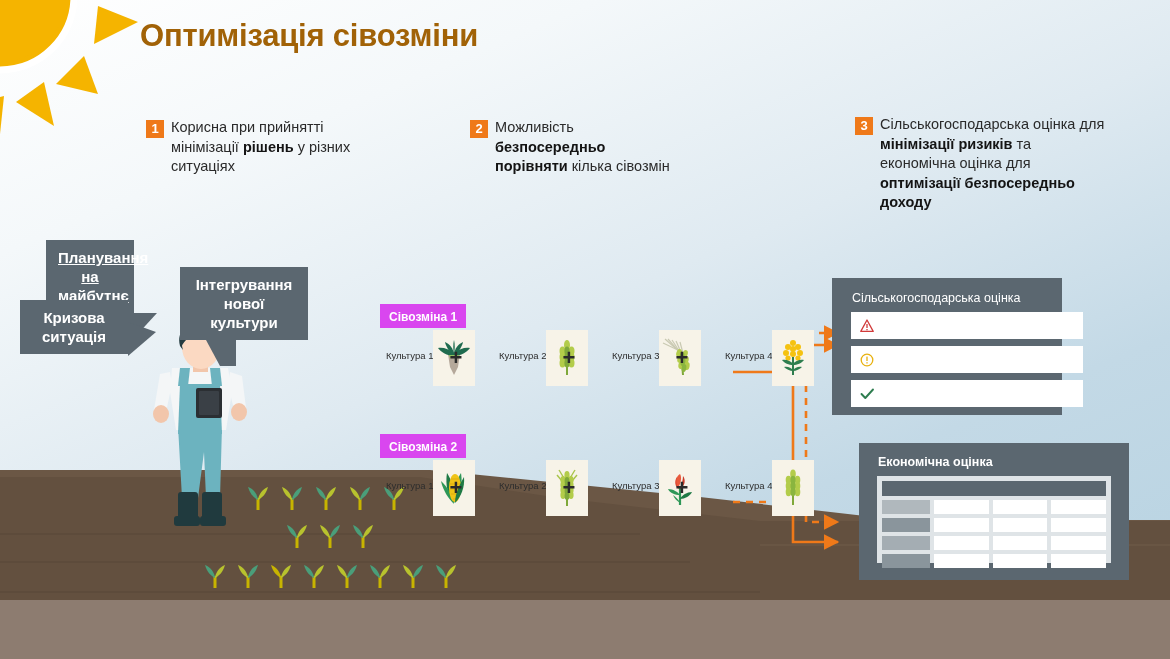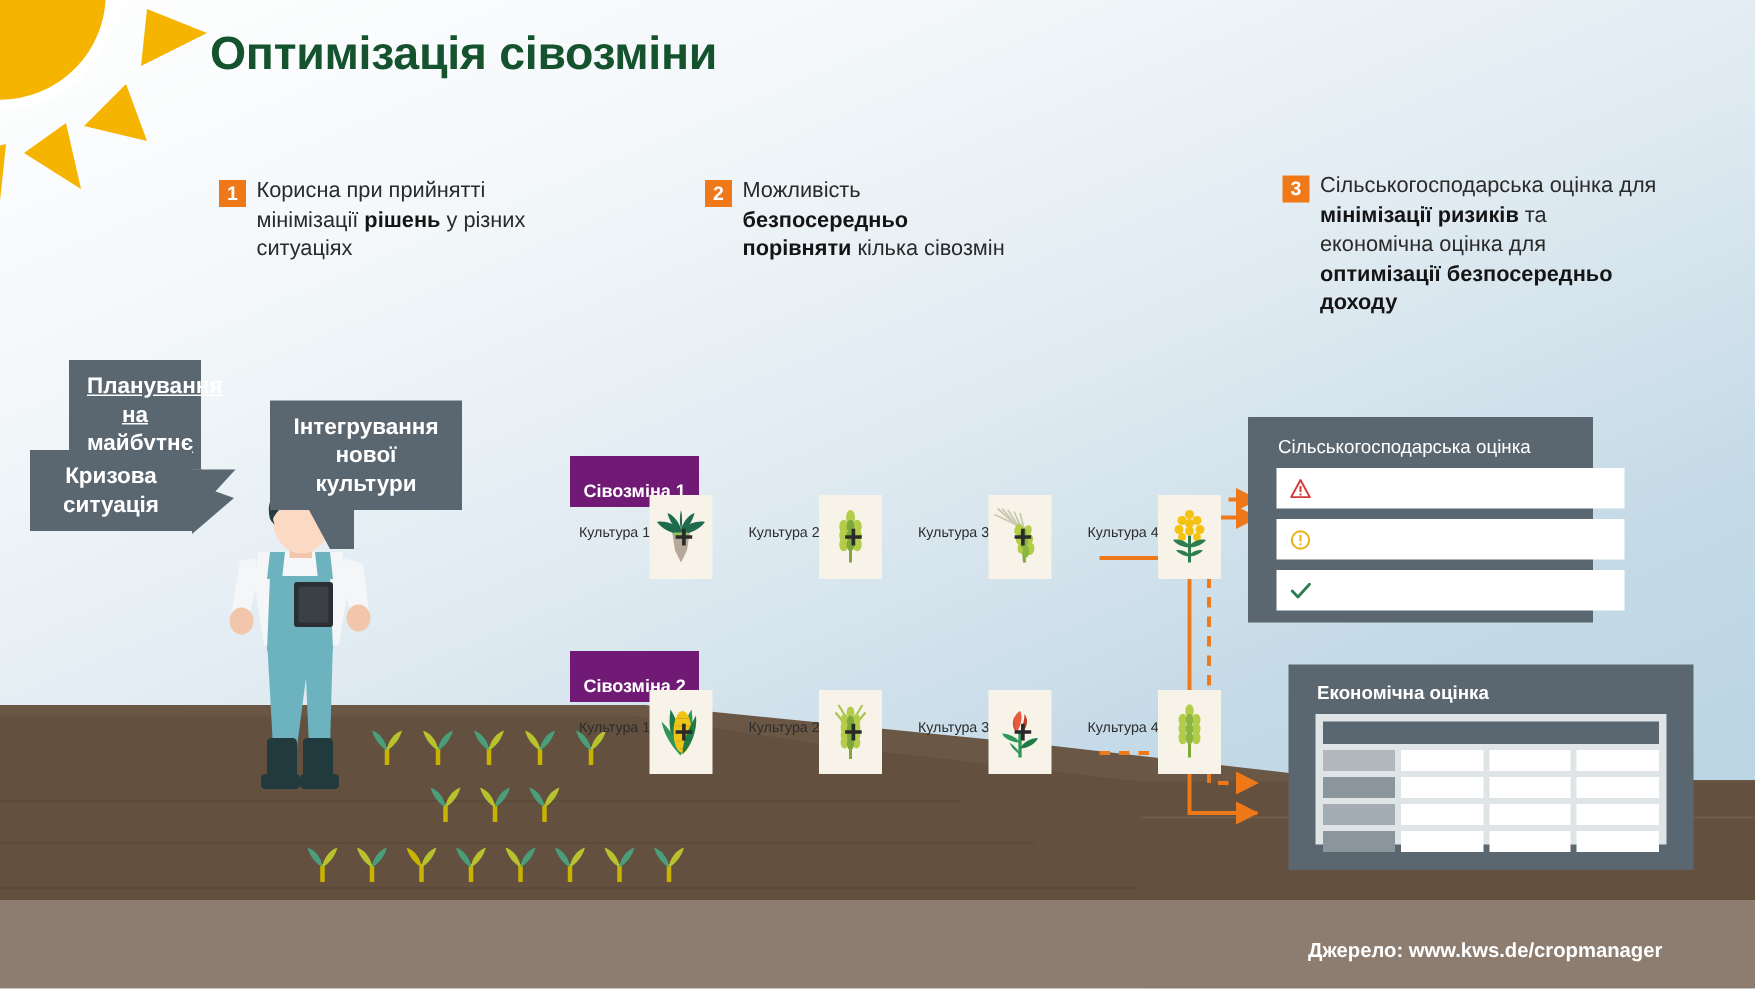--- a/index.html
+++ b/index.html
@@ -18,21 +18,21 @@
     background:linear-gradient(157deg, #ffffff 0%, #f4f8fa 22%, #dfeaf1 48%, #c3d9e6 72%, #b6d2e1 100%);
   }
   .soil-svg { position:absolute; left:0; top:0; width:1170px; height:659px; }
 
   
   .sun { position:absolute; left:-52px; top:-56px; width:190px; height:190px; }
 
   
   .title {
     position:absolute; left:140px; top:18px;
-    font-size:31px; font-weight:bold; color:#14532d; letter-spacing:-0.2px;
+    font-size:31px; font-weight:bold; color:#a16207; letter-spacing:-0.2px;
   }
 
   
   .bullet { position:absolute; display:flex; gap:7px; }
   .bullet .num {
     background:#ef7919; color:#ffffff; font-size:13px; font-weight:bold;
     width:18px; height:18px; line-height:18px; text-align:center;
     flex:0 0 18px; margin-top:2px;
   }
   .bullet .txt { font-size:14.5px; line-height:19.5px; color:#2a2a2a; }
@@ -63,22 +63,22 @@
   }
   #bubble-integr { left:180px; top:267px; width:128px; }
   #bubble-integr .tail {
     left:26px; bottom:-26px;
     border-right:16px solid #5b6770; border-left:14px solid transparent;
     border-top:26px solid #5b6770;
   }
 
   
   .rot-badge {
-    position:absolute; background:#701a75; color:#ffffff;
-    font-size:12px; font-weight:bold; padding:16px 9px 4px 9px;
+    position:absolute; background:#d946ef; color:#ffffff;
+    font-size:12px; font-weight:bold; padding:6px 9px 4px 9px;
   }
   #rot-badge-1 { left:380px; top:304px; }
   #rot-badge-2 { left:380px; top:434px; }
 
   .crop-row { position:absolute; display:flex; align-items:flex-end; }
   #crop-row-1 { left:386px; top:330px; }
   #crop-row-2 { left:386px; top:460px; }
   .crop-cell { width:56px; display:flex; flex-direction:row; align-items:center; }
   .crop-label { font-size:9.5px; color:#2d2d2d; margin-bottom:5px; white-space:nowrap; }
   .crop-box {
@@ -576,15 +576,14 @@
       </div>
       <div class="econ-row">
         <div class="econ-c0" style="background:#8a959c"></div>
         <div class="econ-c"></div>
         <div class="econ-c"></div>
         <div class="econ-c"></div>
       </div>
     </div>
   </div>
 
-  <div class="source">Джерело: www.kws.de/cropmanager</div>
 
 </div>
 
 </body></html>

